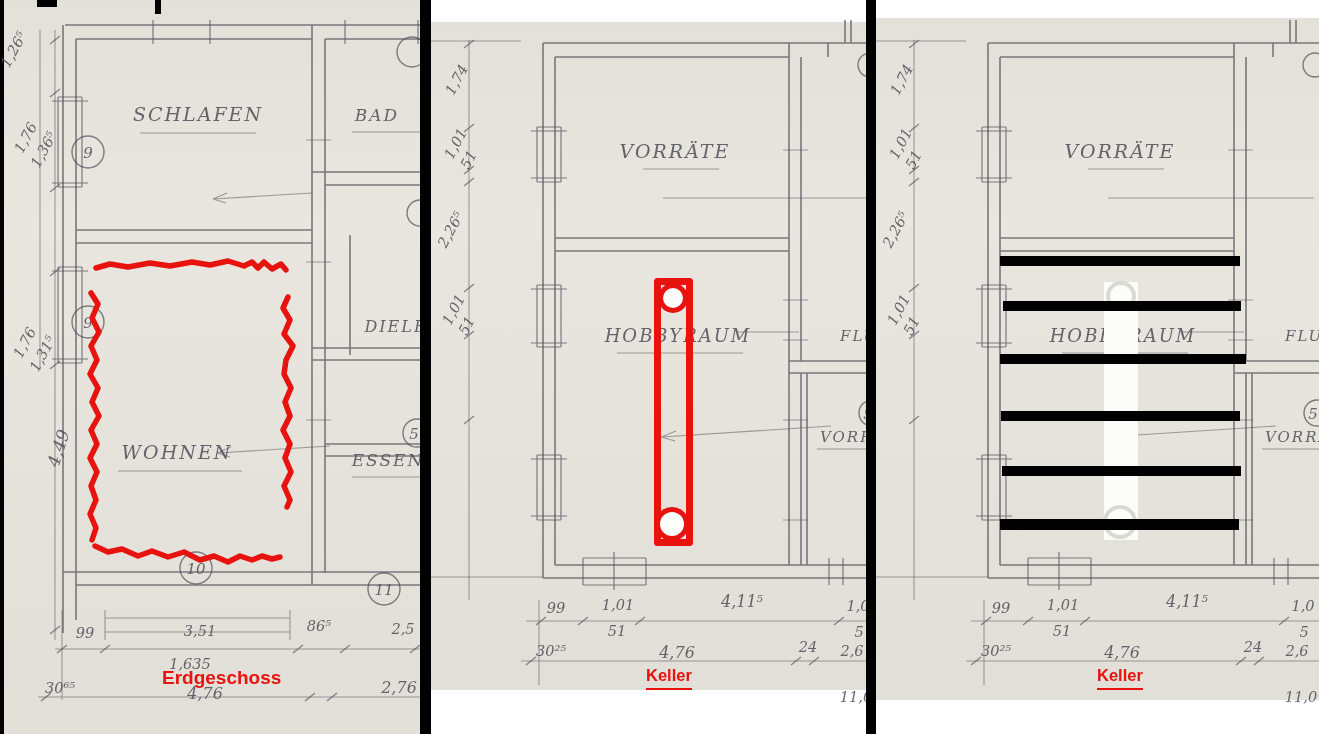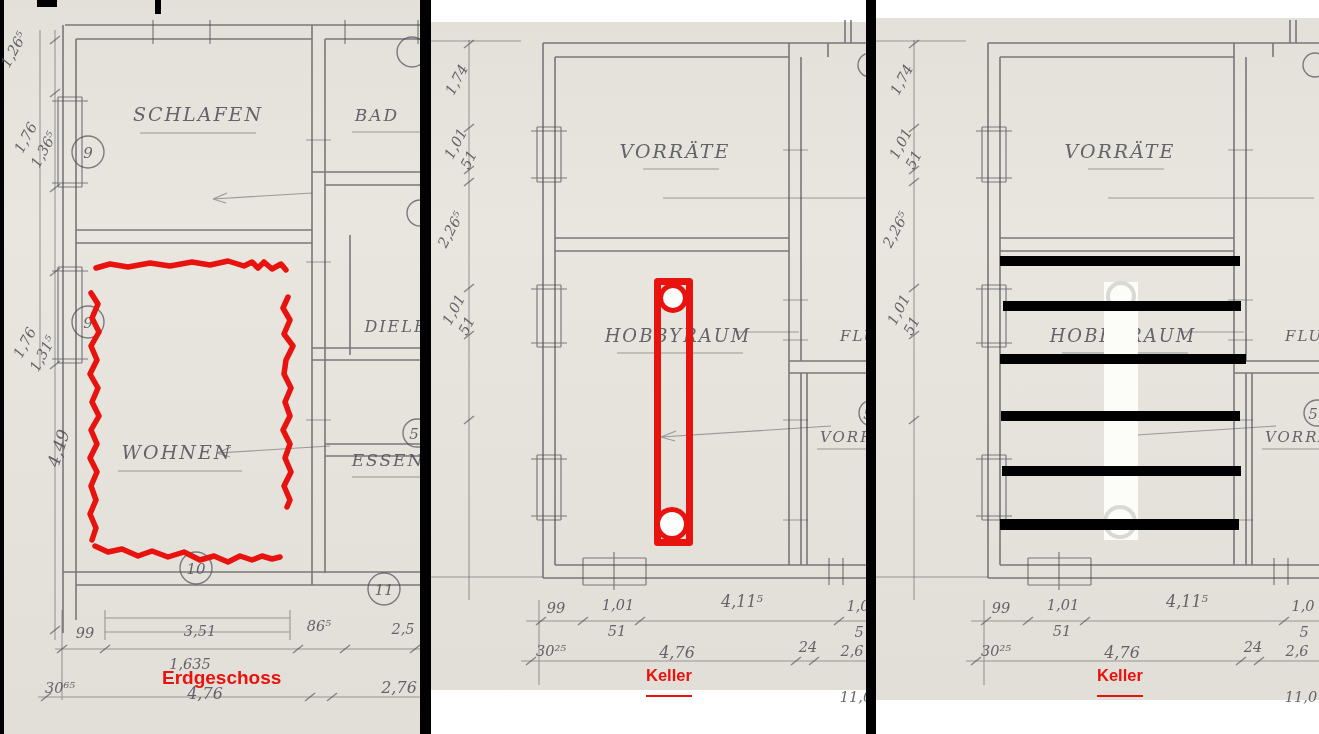--- a/index.html
+++ b/index.html
@@ -20,21 +20,21 @@
   .tick{stroke:var(--pencil);stroke-width:1.5;opacity:.62;fill:none;}
   .circ{stroke:var(--pencil);stroke-width:1.4;opacity:.7;fill:none;}
   .ghost{stroke:#d6d6cf;stroke-width:4;fill:#fcfcf9;opacity:.9;}
   .hw{font-family:"DejaVu Serif",serif;font-style:italic;fill:var(--pencil);opacity:.85;}
   .room{font-size:19px;letter-spacing:2px;}
   .dim{font-size:14.5px;}
   .num{font-size:15px;}
   .redline{stroke:var(--annotation_red);fill:none;stroke-linecap:round;stroke-linejoin:round;}
   .caption{position:absolute;font-family:"Liberation Sans",sans-serif;font-weight:bold;
            color:var(--annotation_red);white-space:nowrap;}
-  .caption.u{border-bottom:2.5px solid var(--annotation_red);padding-bottom:10px;}
+  .caption.u{border-bottom:2.5px solid var(--annotation_red);padding-bottom:3px;}
   .artifact{position:absolute;background:var(--redaction_black);}
 </style>
 </head>
 <body>
 
 <div id="stage">
 
   <div class="panel" style="left:0;width:420px;">
     <div class="paper" style="top:0;height:734px;"></div>
     <div class="artifact" style="left:0;top:0;width:4px;height:734px;"></div>

